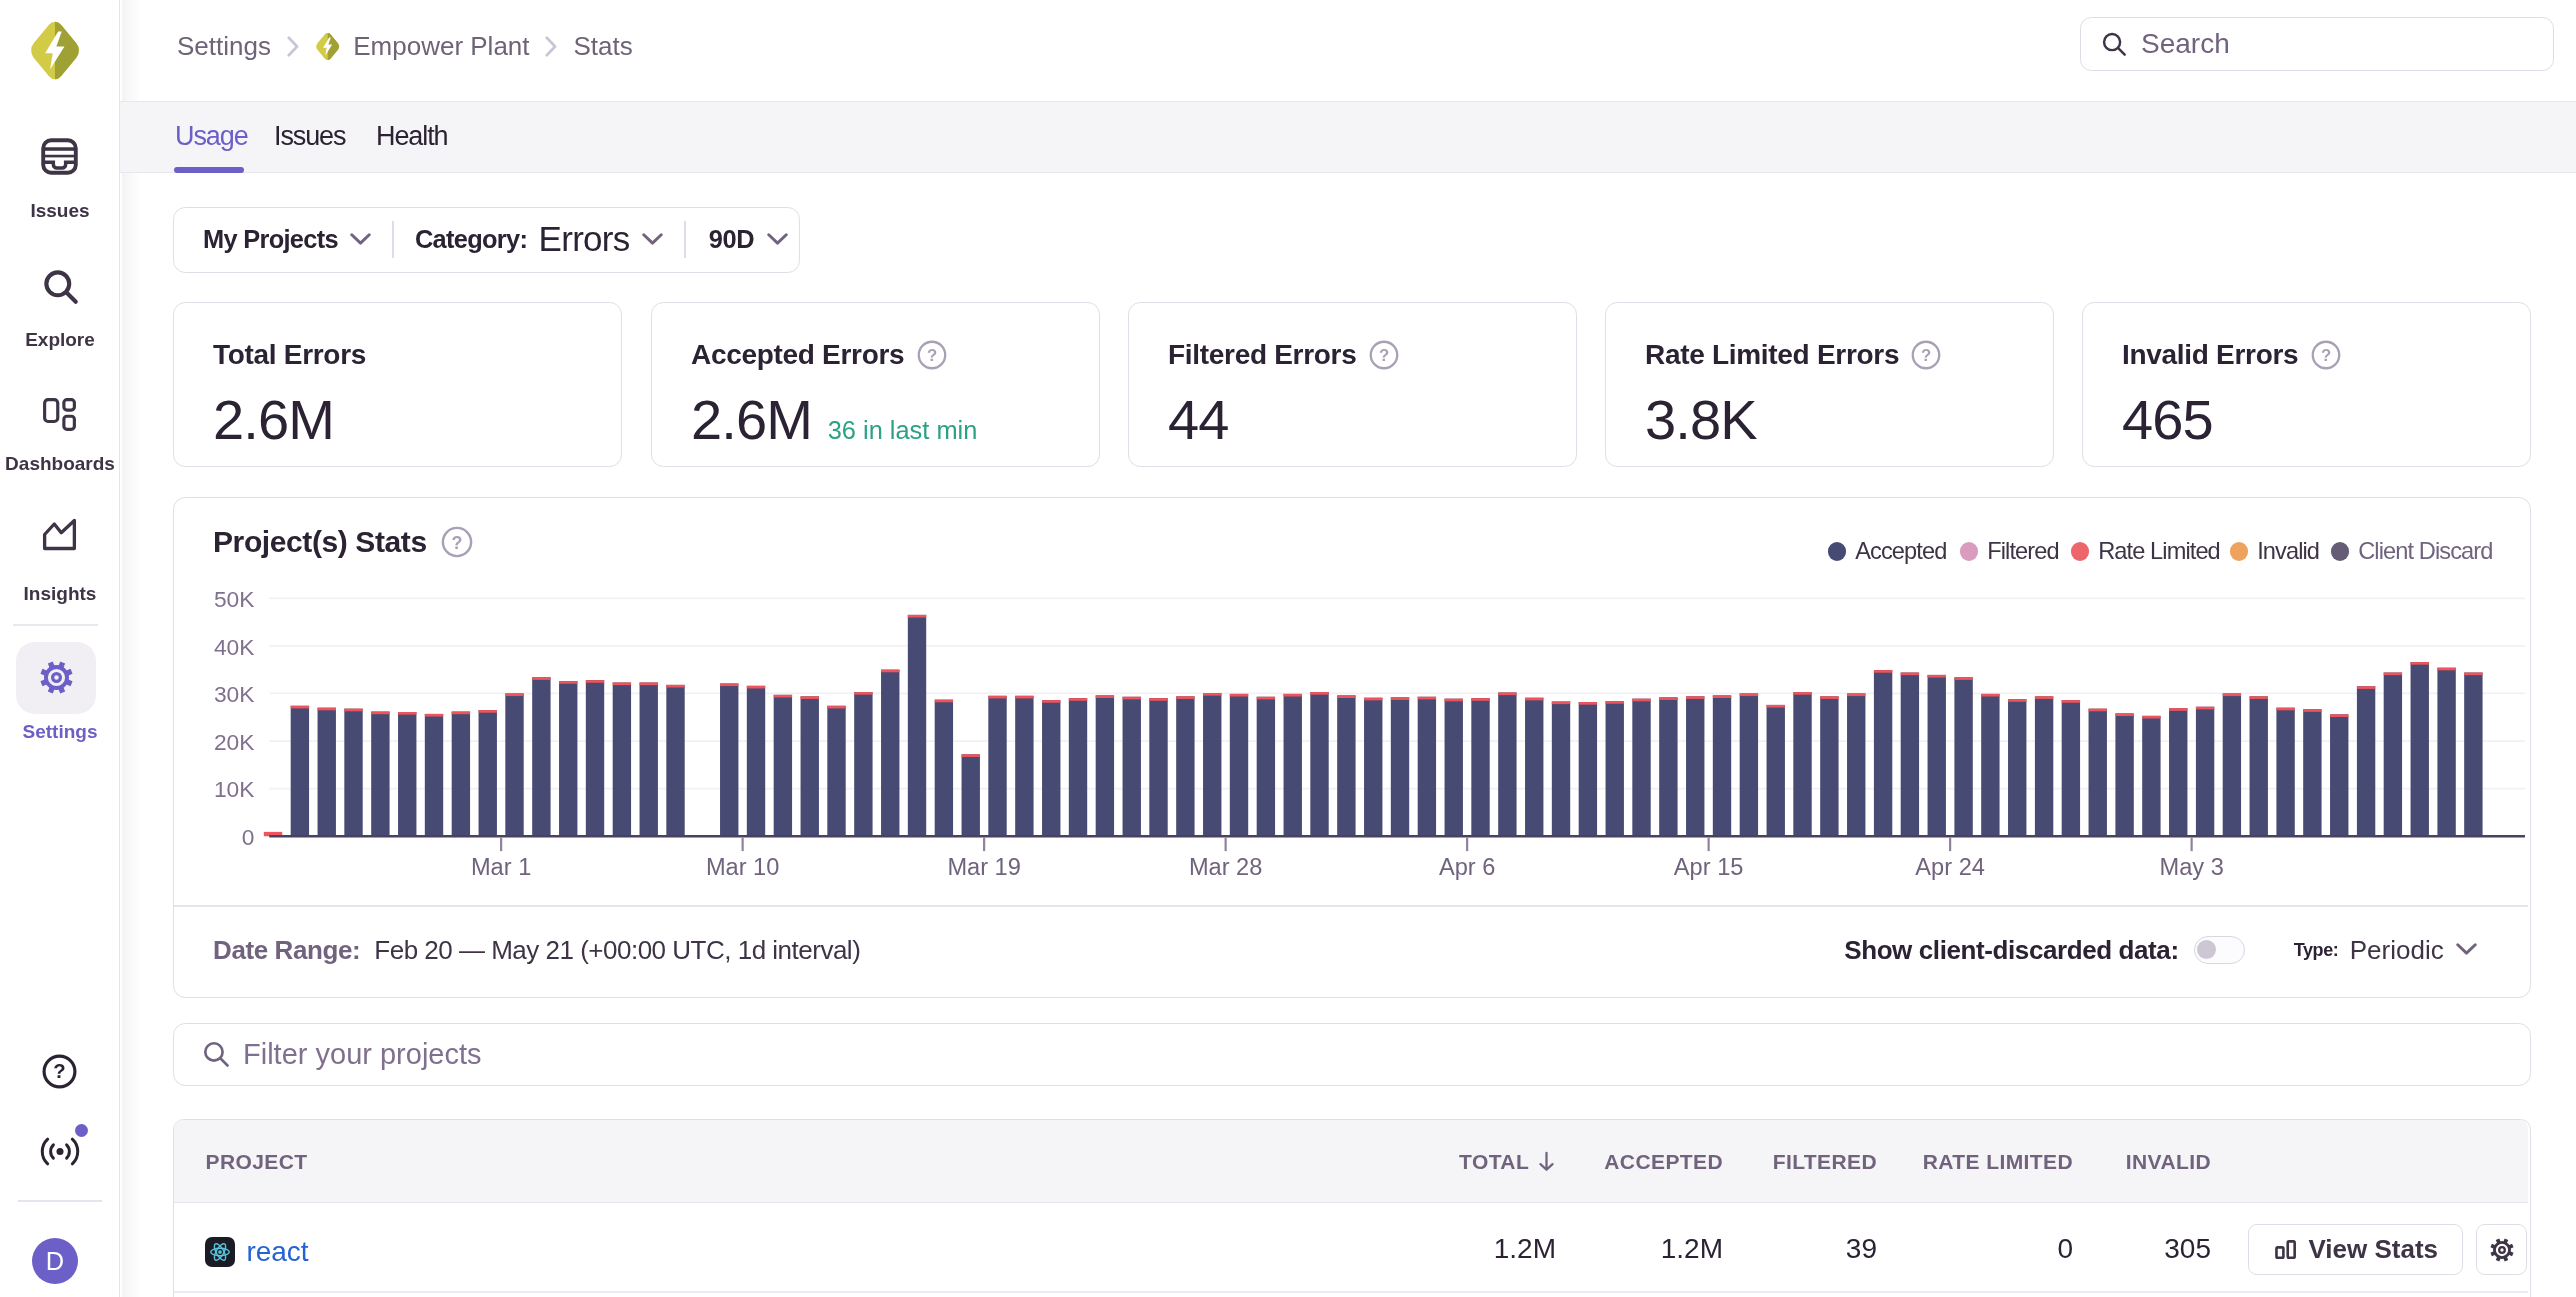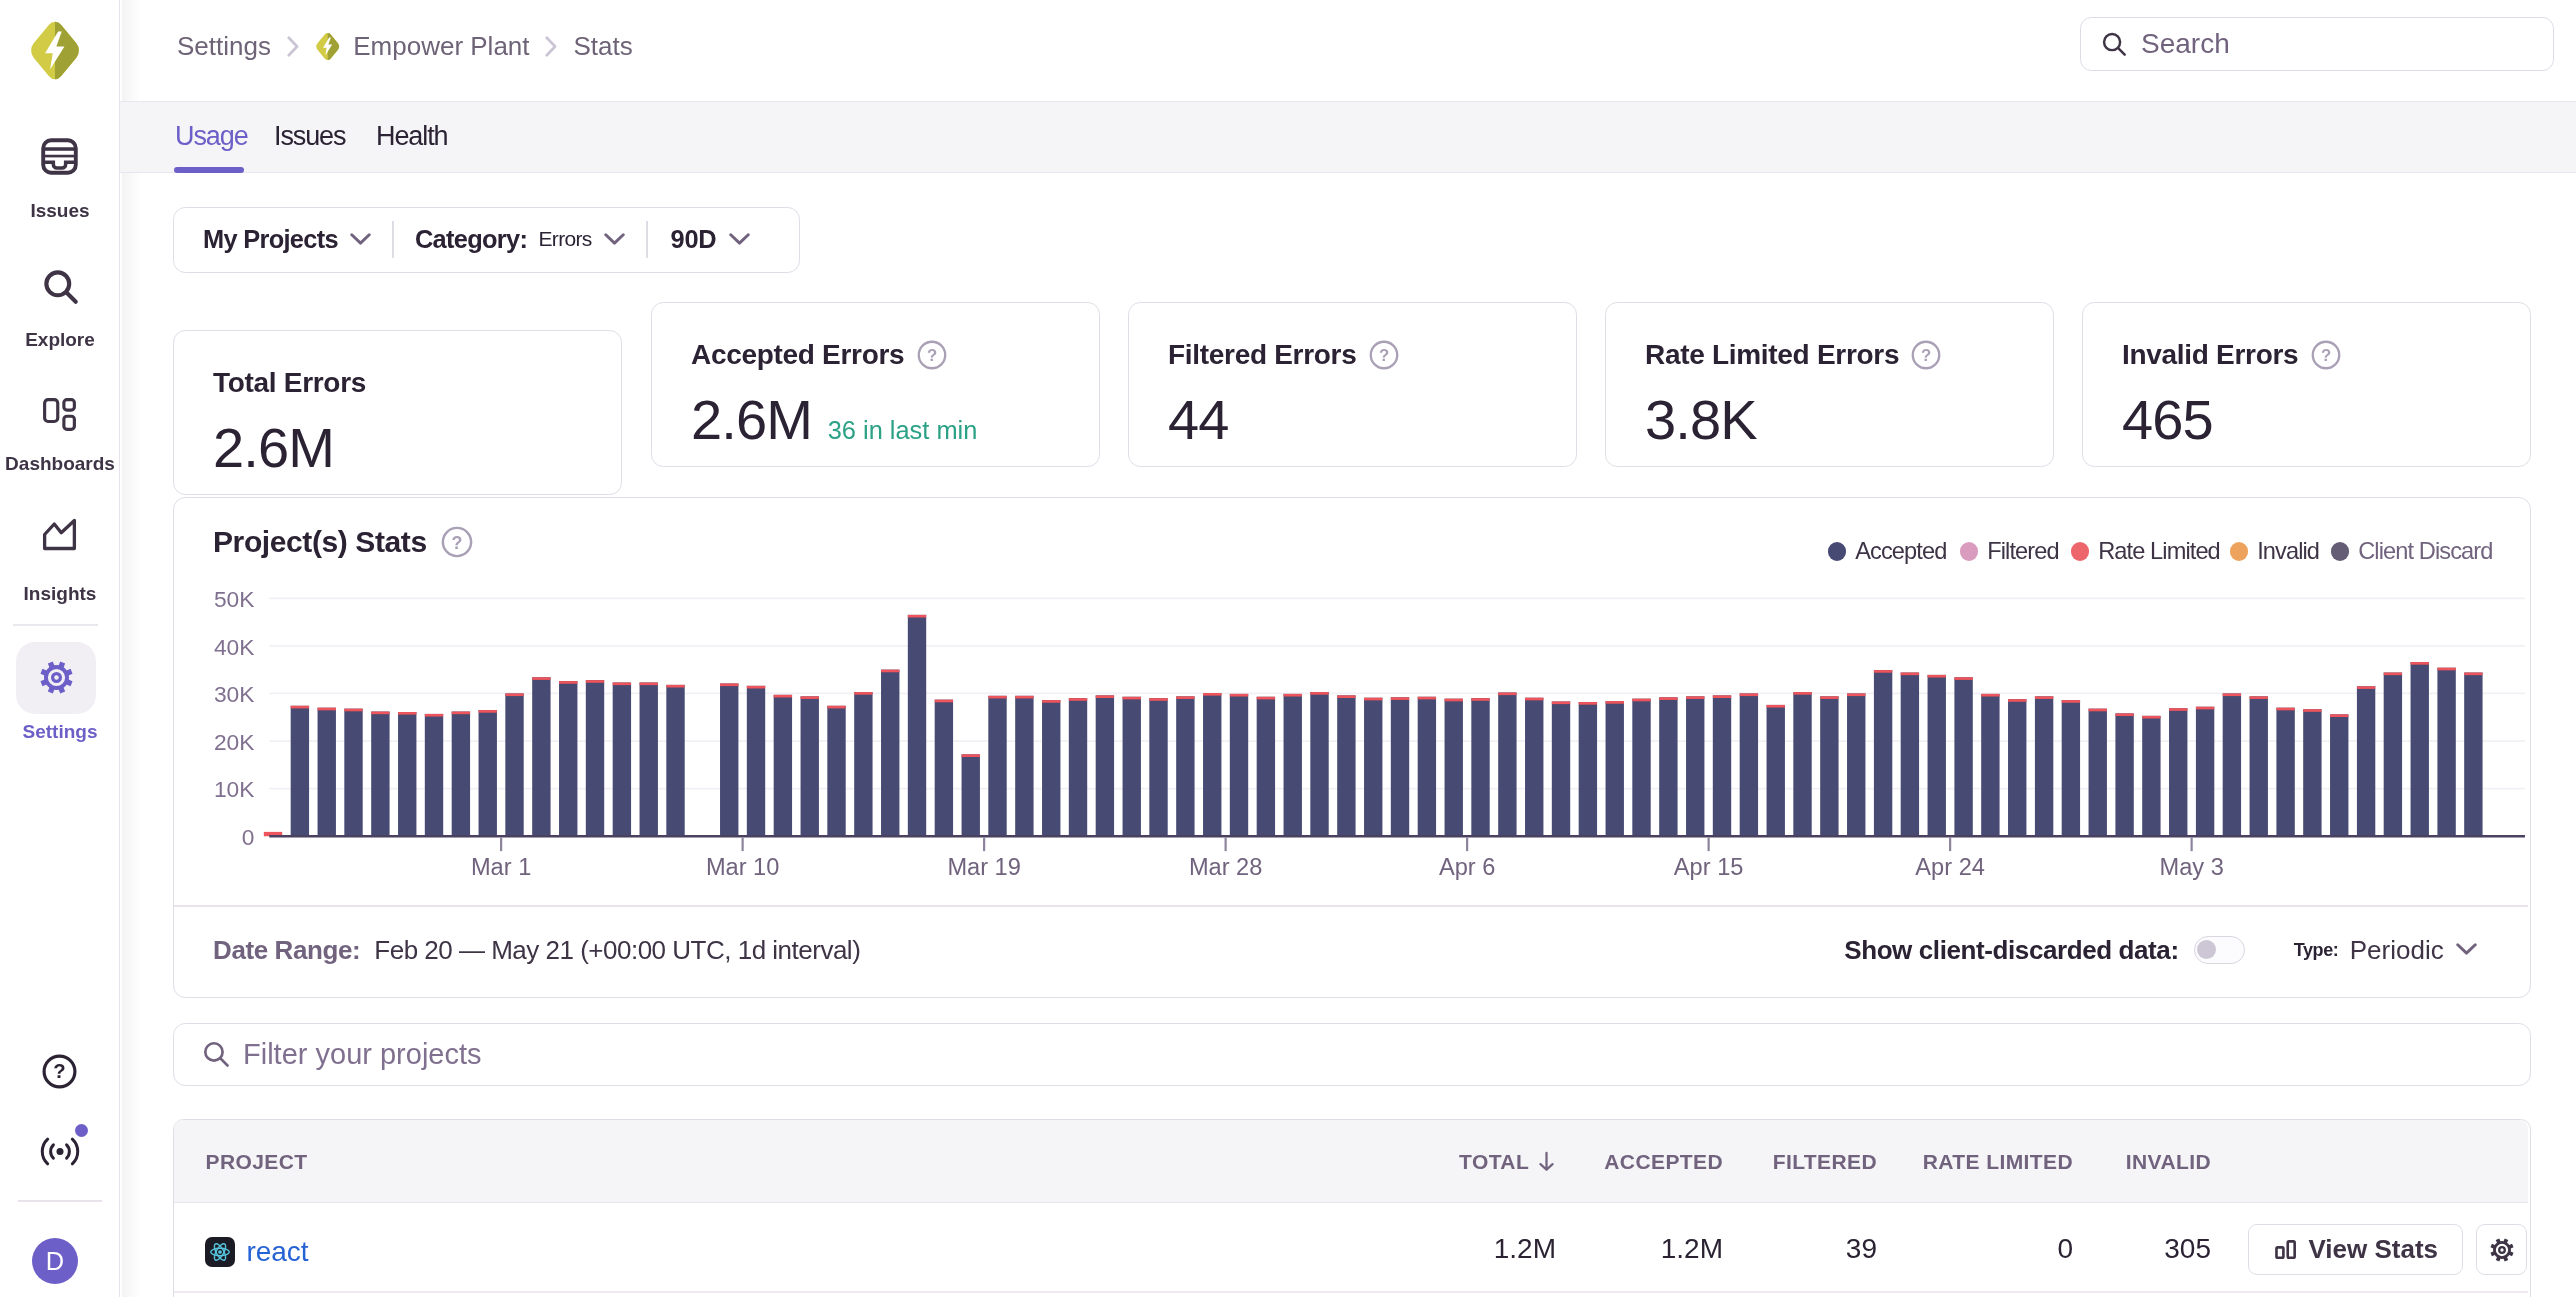--- a/index.html
+++ b/index.html
@@ -137,37 +137,37 @@
 <div class="card" style="left:173px;top:207px;width:627px;height:66px;">
   <div style="position:absolute;left:0;top:0;width:627px;height:62px;display:flex;align-items:center;white-space:nowrap;">
     <span style="font-size:25.4px;font-weight:bold;color:#2b2233;letter-spacing:-0.3px;margin-left:29px;letter-spacing:-0.7px;">My Projects</span>
     <span style="margin-left:12.3px;display:inline-flex;">
           <svg width="21" height="12.3" viewBox="0 0 24 14" fill="none" style="flex:0 0 auto">
             <path d="M2 2 L12 11.5 L22 2" stroke="#71637e" stroke-width="3.4" stroke-linecap="round" stroke-linejoin="round"></path>
           </svg>
         </span>
     <span style="width:1.8px;height:37px;background:#e0dce5;margin:0 0 0 21px;flex:0 0 auto;"></span>
     <span style="font-size:25.4px;font-weight:bold;color:#2b2233;letter-spacing:-0.3px;margin-left:21px;letter-spacing:-0.7px;">Category:</span>
-    <span style="font-size:21px;color:#2b2233;margin-left:11.4px;letter-spacing:-0.7px;">Errors</span>
+    <span style="font-size:35px;color:#2b2233;margin-left:11.4px;letter-spacing:-0.7px;">Errors</span>
     <span style="margin-left:12.3px;display:inline-flex;">
           <svg width="21" height="12.3" viewBox="0 0 24 14" fill="none" style="flex:0 0 auto">
             <path d="M2 2 L12 11.5 L22 2" stroke="#71637e" stroke-width="3.4" stroke-linecap="round" stroke-linejoin="round"></path>
           </svg>
         </span>
     <span style="width:1.8px;height:37px;background:#e0dce5;margin:0 0 0 21px;flex:0 0 auto;"></span>
     <span style="font-size:25.4px;font-weight:bold;color:#2b2233;letter-spacing:-0.3px;margin-left:23px;">90D</span>
     <span style="margin-left:12.3px;display:inline-flex;">
           <svg width="21" height="12.3" viewBox="0 0 24 14" fill="none" style="flex:0 0 auto">
             <path d="M2 2 L12 11.5 L22 2" stroke="#71637e" stroke-width="3.4" stroke-linecap="round" stroke-linejoin="round"></path>
           </svg>
         </span>
   </div>
 </div>
 
-<div class="card" style="left:173px;top:302px;width:449px;height:165px;margin-top:28px;">
+<div class="card" style="left:173px;top:302px;width:449px;height:165px;">
 <div style="position:absolute;left:39px;top:36px;display:flex;align-items:center;">
 <span style="font-size:28px;font-weight:bold;color:#2b2233;letter-spacing:-0.3px;">Total Errors</span>
       </div>
 <div style="position:absolute;left:39px;top:84px;display:flex;align-items:baseline;">
 <span style="font-size:56px;color:#2b2233;letter-spacing:-0.9px;">2.6M</span>
       </div>
 </div>
 <div class="card" style="left:651px;top:302px;width:449px;height:165px;">
 <div style="position:absolute;left:39px;top:36px;display:flex;align-items:center;">
 <span style="font-size:28px;font-weight:bold;color:#2b2233;letter-spacing:-0.3px;">Accepted Errors</span>

